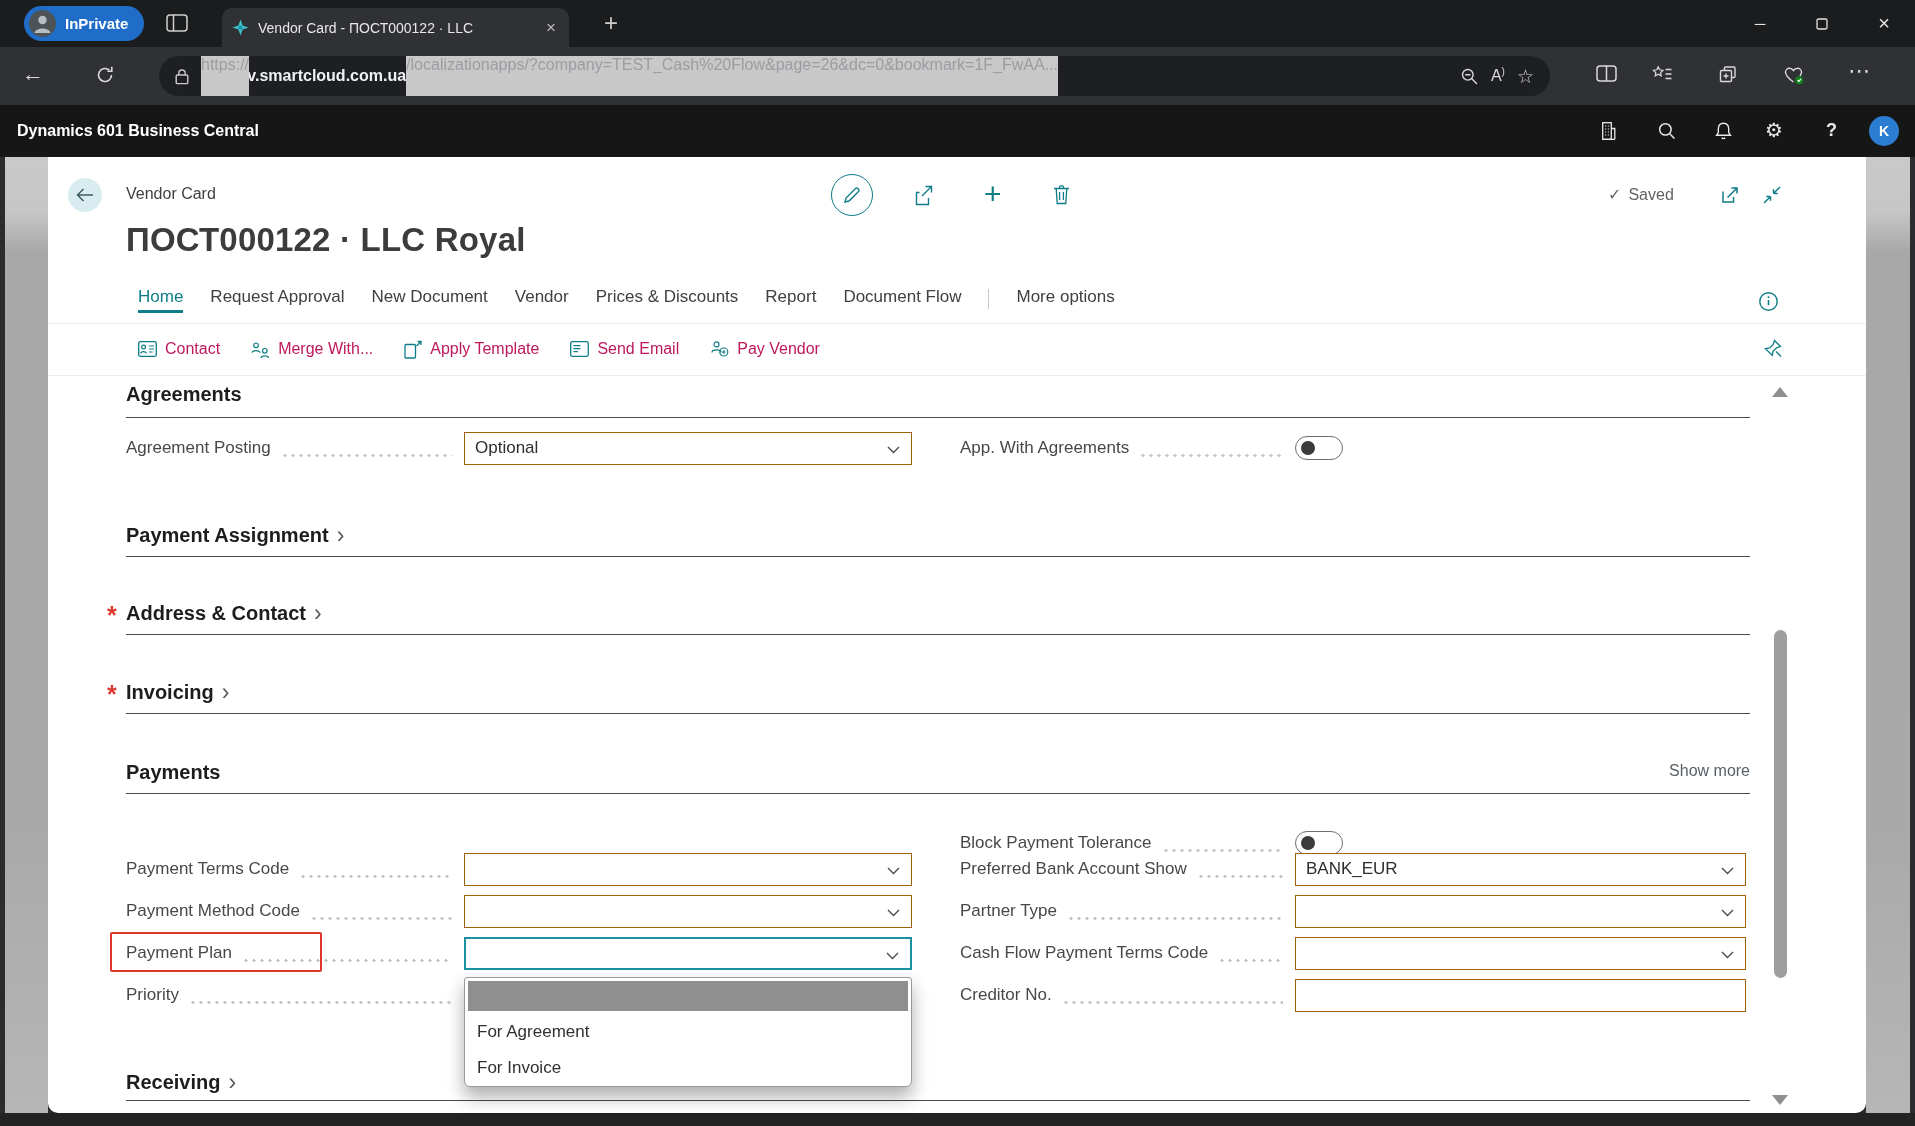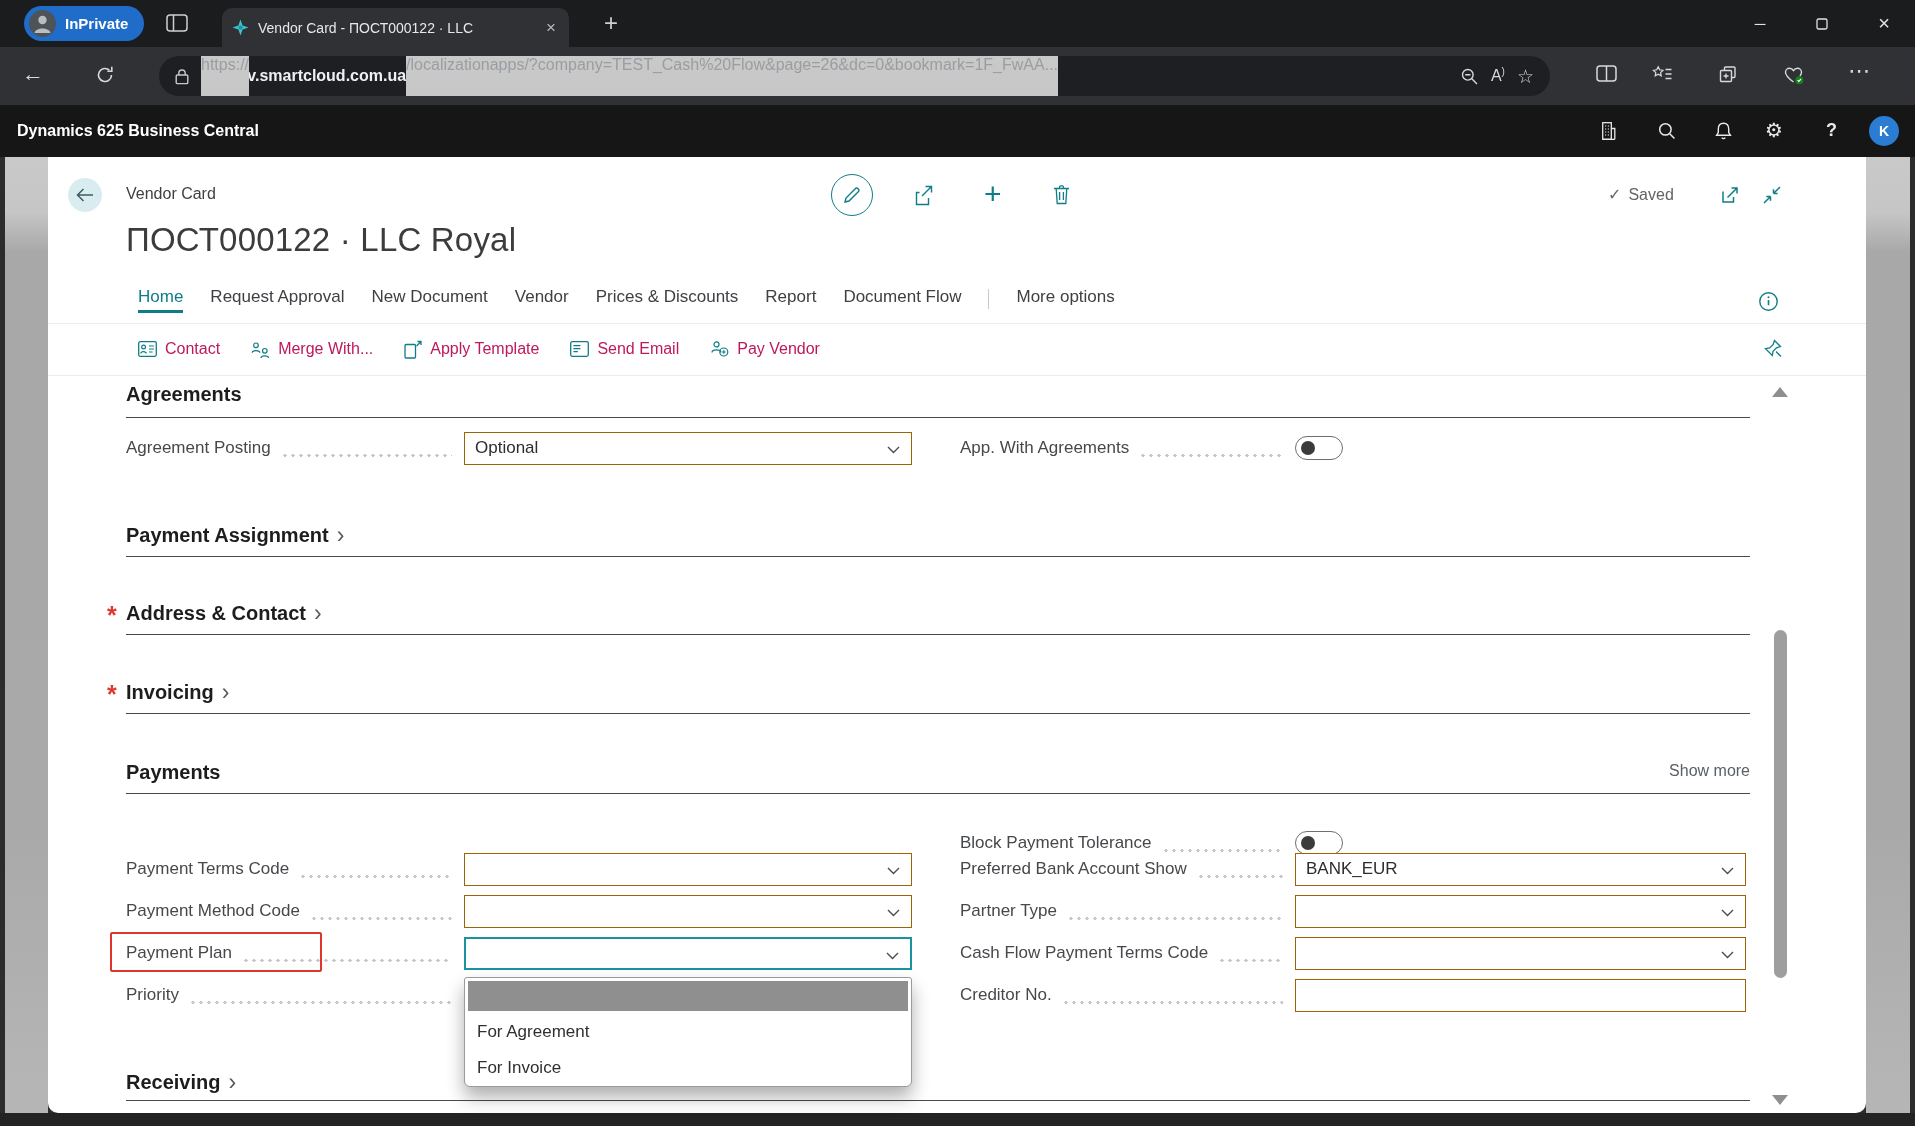--- a/index.html
+++ b/index.html
@@ -62,21 +62,21 @@
                 display:flex; align-items:center; justify-content:center; }
   .caption { position:absolute; left:78px; top:28px; font-size:16px; color:#3f4042;text-align:right; }
   .topbtn { position:absolute; display:flex; align-items:center; justify-content:center; }
   .pencilbtn { left:783px; top:17px; width:42px; height:42px; border:1.5px solid #0f7d87; border-radius:50%; }
   .sharebtn { left:864px; top:28px; }
   .plusbtn { left:936px; top:22px; color:#0f7d87; font-size:30px; font-weight:300; line-height:1; }
   .trashbtn { left:1004px; top:27px; }
   .savedgrp { position:absolute; left:1560px; top:28px; display:flex; align-items:center; gap:7px; color:#636363; font-size:16px; }
   .openbtn { left:1672px; top:28px; }
   .collapsebtn { left:1714px; top:28px; }
-  .pagetitle { position:absolute; left:78px; top:64px; font-size:33px; font-weight:400; color:#3c3c3c; letter-spacing:.2px; }
+  .pagetitle { position:absolute; left:78px; top:64px; font-size:33px; font-weight:700; color:#3c3c3c; letter-spacing:.2px; }
 
   
   .menutabs { position:absolute; left:90px; top:130px; display:flex; gap:27px; font-size:17px; color:#3e4043; align-items:flex-start; }
   .mtab { padding-bottom:6px; white-space:nowrap; }
   .mtab.active { color:#0e7d88; border-bottom:3px solid #0e7d88; padding-bottom:3px; }
   .vdiv { width:1px; height:20px; background:#c9c9c9; margin-top:2px; }
   .moreopts { color:#3e4043; white-space:nowrap; }
   .infoicon { position:absolute; left:1710px; top:134px; }
   .hline { position:absolute; left:0; width:100%; height:1px; background:#ececec; }
   .tabsline { top:166px; }
@@ -216,21 +216,21 @@
       <svg width="22" height="20" viewBox="0 0 22 20">
           <path d="M10.5 17 C4.8 12.8 2.5 10 2.5 7.2 2.5 5 4.3 3.2 6.5 3.2 c1.6 0 3.1 .9 4 2.3 .9 -1.4 2.4 -2.3 4 -2.3 2.2 0 4 1.8 4 4 0 1.2 -.5 2.4 -1.5 3.8" fill="none" stroke="#d9d9d9" stroke-width="1.4"></path>
           <circle cx="16.3" cy="15.2" r="4" fill="#12801c"></circle>
           <path d="M14.6 15.2 l1.2 1.2 2.2-2.4" fill="none" stroke="#fff" stroke-width="1.2"></path>
         </svg>
     </span>
     <span class="moredots" style="left:1848px">⋯</span>
   </div>
 
   <div class="bcheader">
-    <span class="bctitle">Dynamics 625 Business Central</span>
+    <span class="bctitle">Dynamics 601 Business Central</span>
     <span class="bcicon" style="left:1600px">
       <svg width="17" height="20" viewBox="0 0 17 20">
           <rect x="2.7" y="1.7" width="8.6" height="16.6" fill="none" stroke="#e9e9e9" stroke-width="1.3"></rect>
           <path d="M11.3 7.5 H14.8 V18.3 M2.7 18.3 H14.8" fill="none" stroke="#e9e9e9" stroke-width="1.3"></path>
           <path d="M5 5 h1.2 M7.8 5 h1.2 M5 8 h1.2 M7.8 8 h1.2 M5 11 h1.2 M7.8 11 h1.2 M5 14 h1.2 M7.8 14 h1.2" stroke="#e9e9e9" stroke-width="1.2"></path>
         </svg>
     </span>
     <span class="bcicon" style="left:1657px">
       <svg width="20" height="20" viewBox="0 0 20 20">
           <circle cx="8.4" cy="8.4" r="5.7" fill="none" stroke="#e9e9e9" stroke-width="1.5"></circle>

